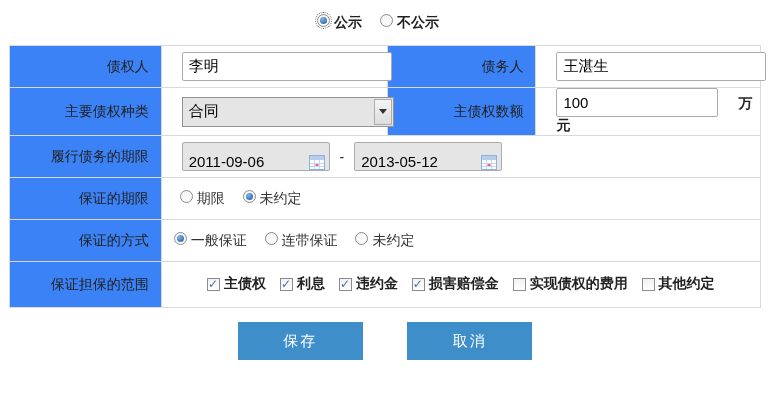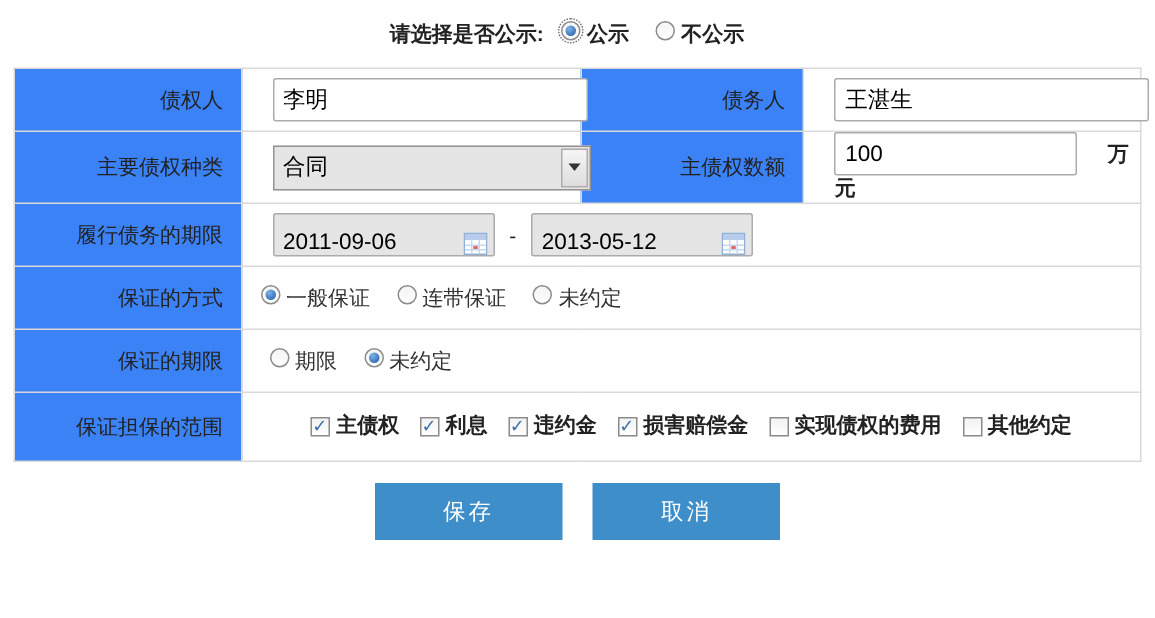--- a/index.html
+++ b/index.html
@@ -97,31 +97,30 @@
   
   .chk-opt { display: inline-flex; align-items: center; margin: 0 5px; font-weight: bold; color: #222; }
   .chk-opt .txt { margin-left: 4px; }
 
   
   .btn-row { margin-top: 14px; text-align: center; }
   .btn {
     display: inline-block; width: 125px; height: 38px; border: none;
     background: #3e8ec9; color: #fff; font-size: 15px; letter-spacing: 2px;
     font-family: "Liberation Sans", "DejaVu Sans", sans-serif; cursor: pointer;
-    margin: 0 8px; vertical-align: middle;
+    margin: 0 20px; vertical-align: middle;
   }
 </style>
 </head>
 <body>
 
 <div class="page">
 
 
   <div class="publicity-row">
-    <span class="cap">请选择是否公示:</span>
     <span class="opt">
       <span class="radio checked focused"></span>
       <span class="txt">公示</span>
     </span>
     <span class="opt">
       <span class="radio"></span>
       <span class="txt">不公示</span>
     </span>
   </div>
 
@@ -182,45 +181,45 @@
             <line x1="1" y1="8.5" x2="15" y2="8.5" stroke="#c7d7ee"></line>
             <line x1="1" y1="11.5" x2="15" y2="11.5" stroke="#c7d7ee"></line>
             <line x1="5.5" y1="5" x2="5.5" y2="14" stroke="#c7d7ee"></line>
             <line x1="10.5" y1="5" x2="10.5" y2="14" stroke="#c7d7ee"></line>
             <rect x="6.5" y="9" width="3" height="2" fill="#e06a6a"></rect>
           </svg>
         </span>
       </td>
     </tr>
     <tr>
+      <td class="lbl">保证的期限</td>
+      <td class="fld" colspan="3" style="padding-left:18px;">
+        <span class="opt">
+          <span class="radio"></span>
+          <span class="txt">期限</span>
+        </span>
+        <span class="opt">
+          <span class="radio checked"></span>
+          <span class="txt">未约定</span>
+        </span>
+      </td>
+    </tr>
+    <tr>
       <td class="lbl">保证的方式</td>
       <td class="fld" colspan="3" style="padding-left:12px;">
         <span class="opt">
           <span class="radio checked"></span>
           <span class="txt">一般保证</span>
         </span>
         <span class="opt">
           <span class="radio"></span>
           <span class="txt">连带保证</span>
         </span>
         <span class="opt">
           <span class="radio"></span>
-          <span class="txt">未约定</span>
-        </span>
-      </td>
-    </tr>
-    <tr>
-      <td class="lbl">保证的期限</td>
-      <td class="fld" colspan="3" style="padding-left:18px;">
-        <span class="opt">
-          <span class="radio"></span>
-          <span class="txt">期限</span>
-        </span>
-        <span class="opt">
-          <span class="radio checked"></span>
           <span class="txt">未约定</span>
         </span>
       </td>
     </tr>
     <tr class="tall">
       <td class="lbl">保证担保的范围</td>
       <td class="fld centered" colspan="3">
         <span class="chk-opt">
           <span class="checkbox checked"></span>
           <span class="txt">主债权</span>

